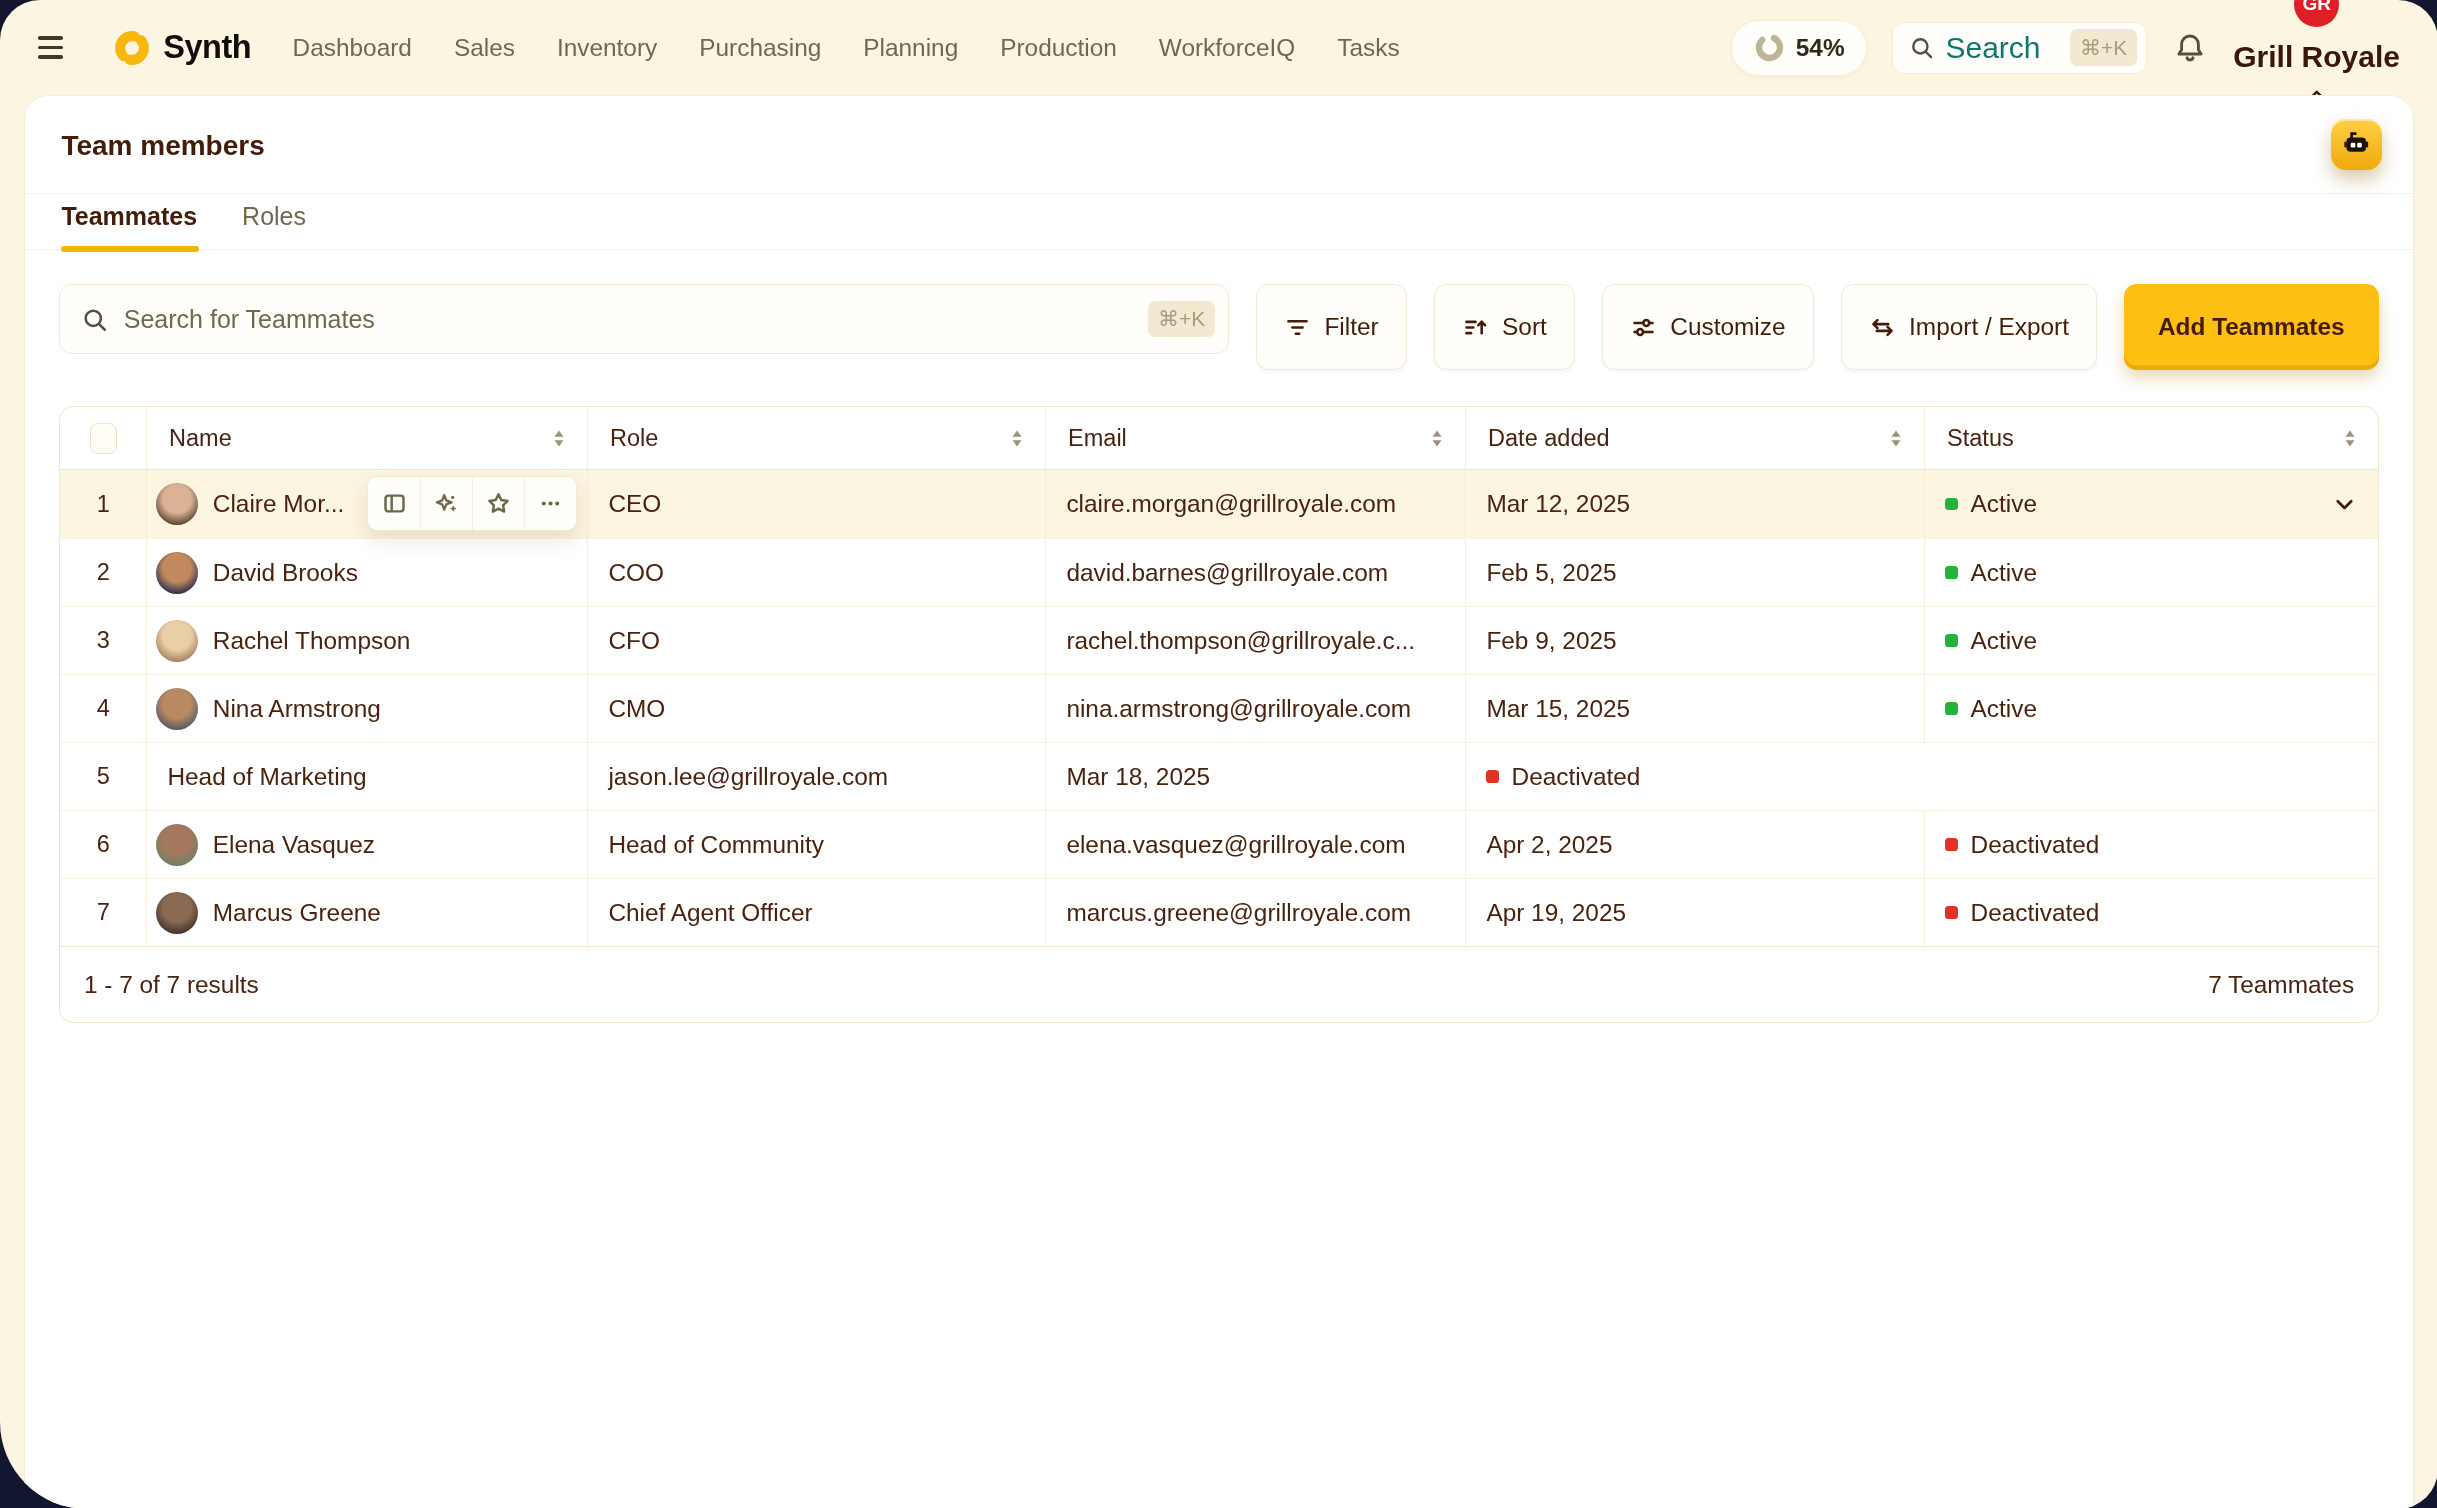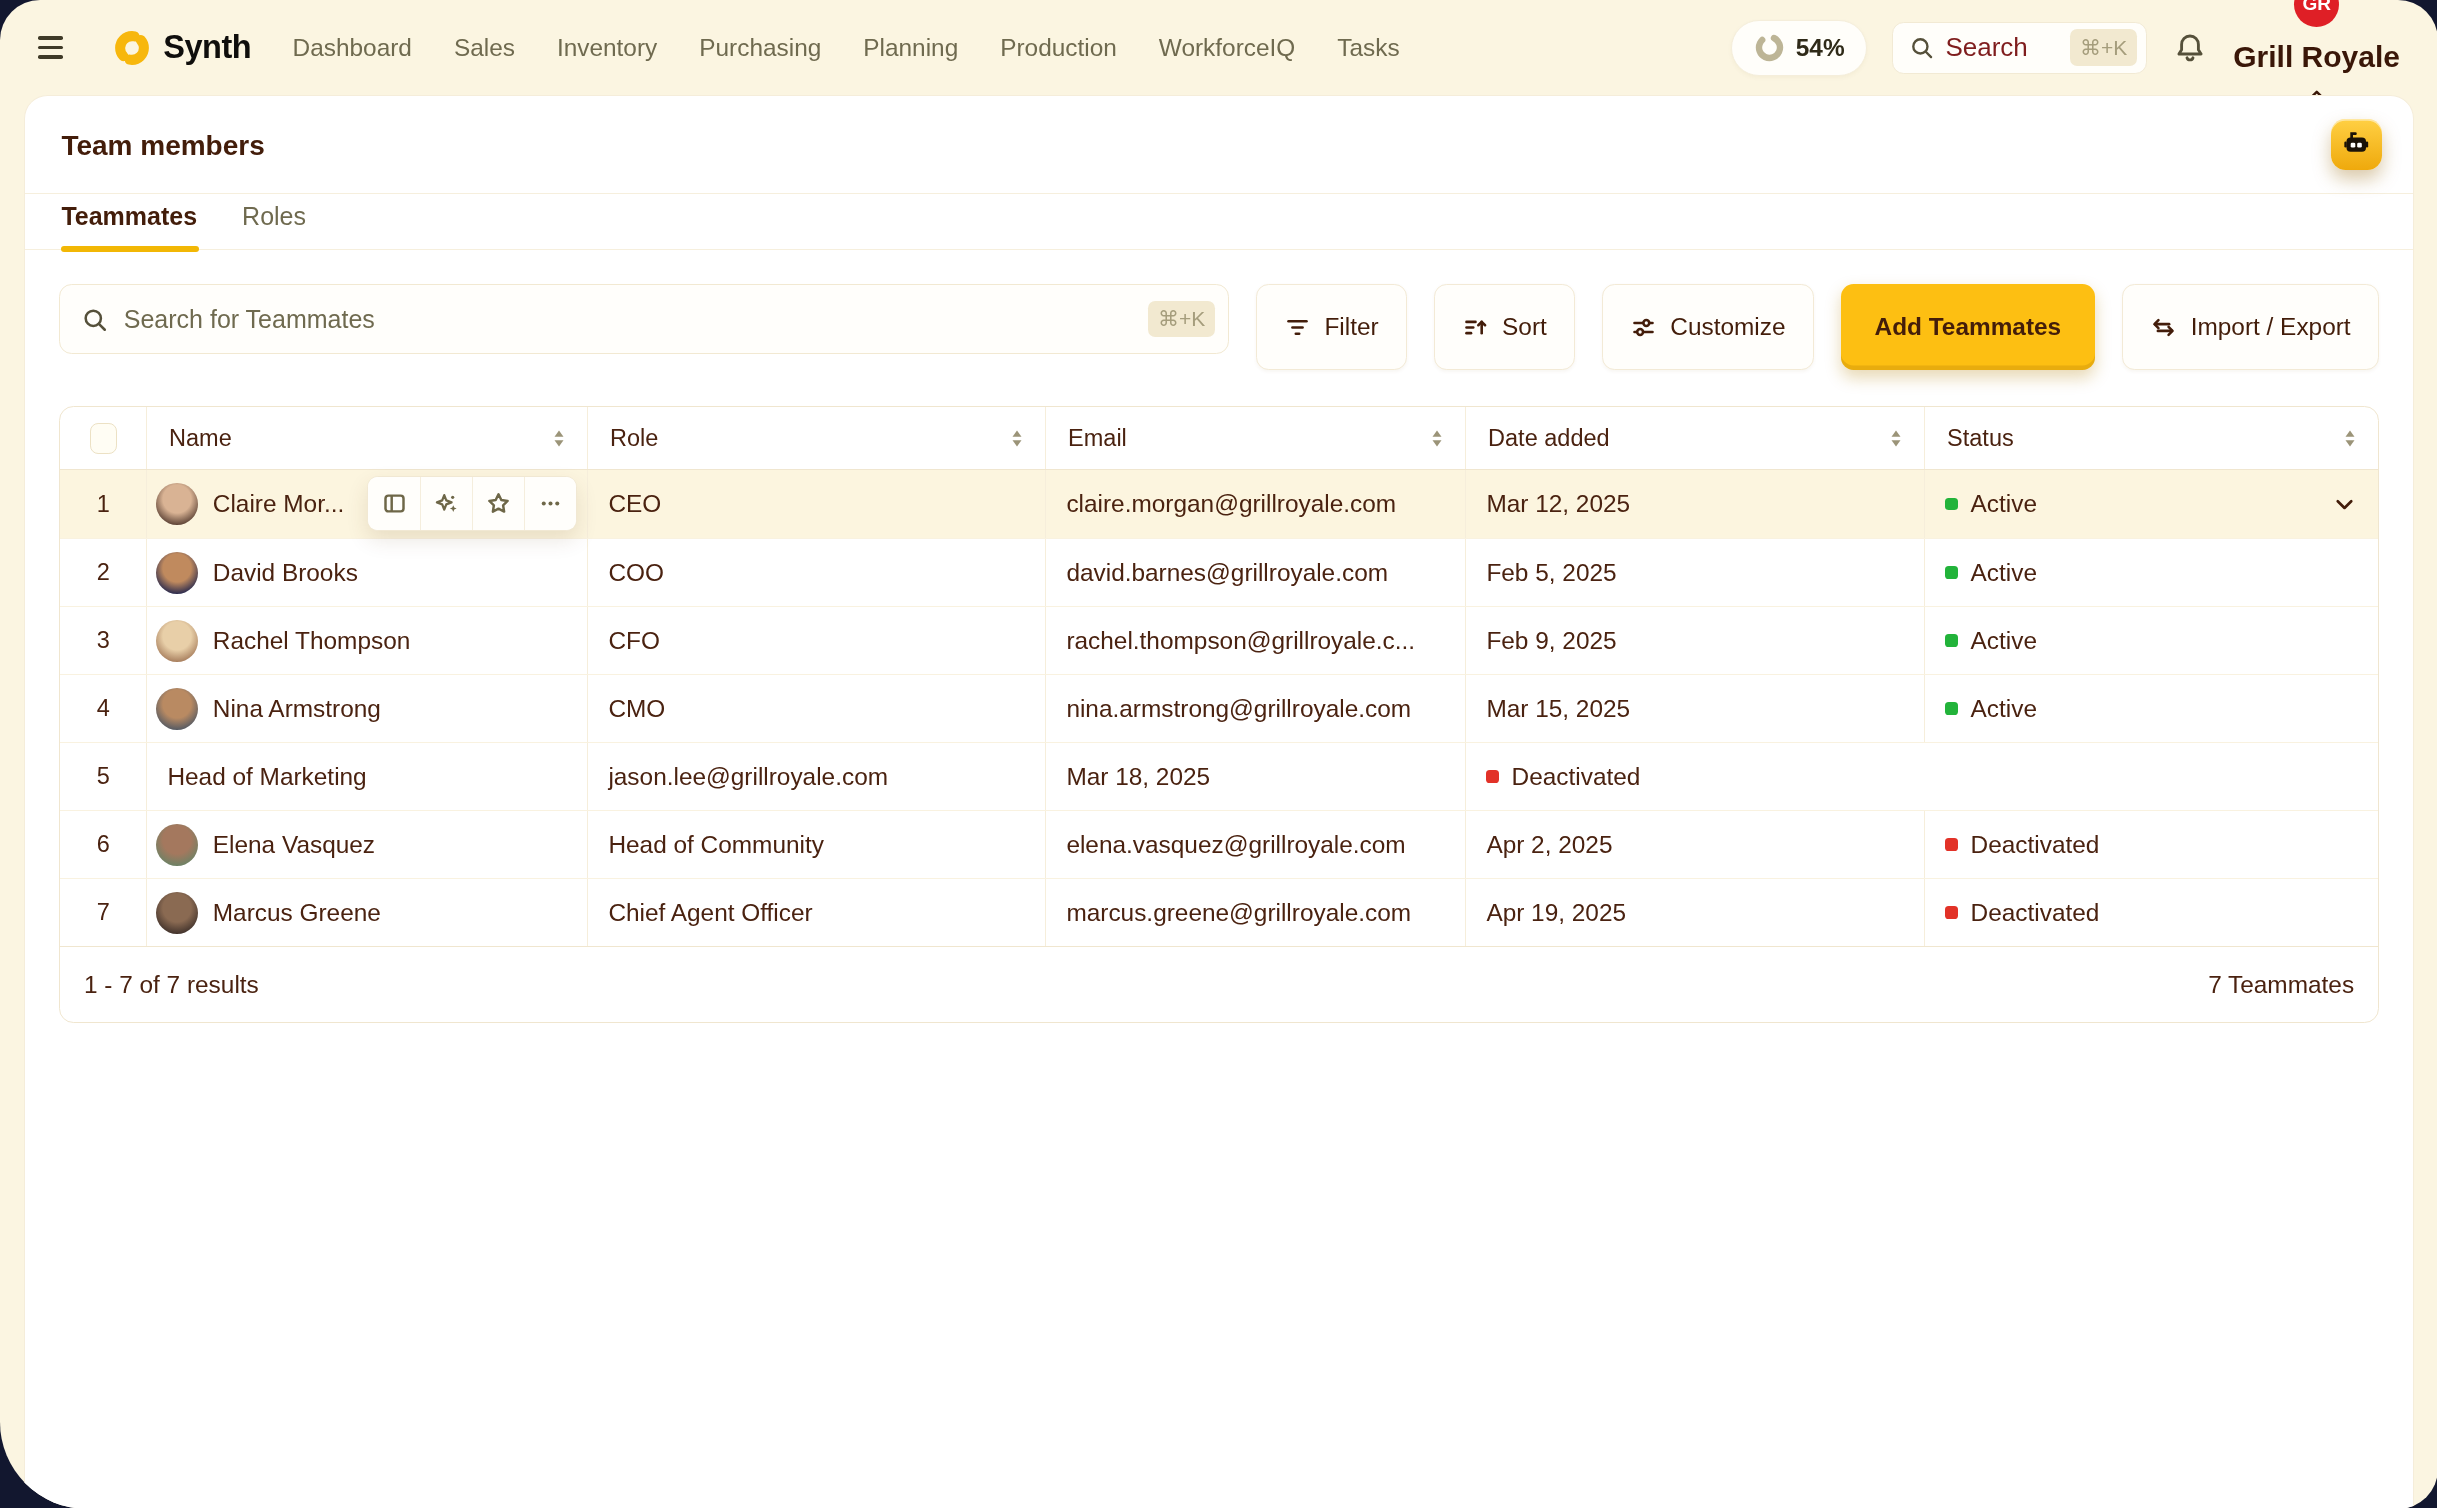--- a/index.html
+++ b/index.html
@@ -34,21 +34,21 @@
   .gauge-pill {
     background:#fffefa; border:1.8px solid #f5eedb; border-radius:902px;
     height:56px; padding:0 21.7px; display:flex; align-items:center; gap:10.8px;
     box-shadow:0 1.8px 4.5px rgba(120,90,20,.05);
   }
   .gauge-pill .pct { font-size:24.4px; font-weight:600; color:#2f2a18; }
   .nav-search {
     width:255px; height:52px; background:#fffefa; border:1.8px solid #f2ead4;
     border-radius:11.7px; display:flex; align-items:center; padding:0 9px 0 14.4px; gap:10.8px;
   }
-  .nav-search .ph { flex:1; font-size:26px; color:#7f1d1d; }
+  .nav-search .ph { flex:1; font-size:30px; color:#0f766e; }
   .kbd-chip {
     background:#f2e9d0; color:#a59d7c; font-size:21px; border-radius:7.2px;
     padding:6.3px 10px; white-space:nowrap;
   }
   .bell { width:36px; height:36px; cursor:pointer; }
   .account { display:flex; align-items:center; gap:12.6px; cursor:pointer;flex-direction:column; }
   .avatar-badge {
     width:45px; height:45px; border-radius:50%; background:#df1f26;
     color:#fff; font-size:19px; font-weight:700; display:flex; align-items:center; justify-content:center;
     letter-spacing:0;
@@ -259,34 +259,34 @@
             <svg width="27" height="27" viewBox="0 0 24 24" fill="none" stroke="#431d0a" stroke-width="2.3" stroke-linecap="round">
               <path d="M4 8h16"></path>
                 <circle cx="14.5" cy="8" r="2.6" fill="#fffefb"></circle>
               <path d="M4 16h16"></path>
                 <circle cx="9" cy="16" r="2.6" fill="#fffefb"></circle>
             </svg>
           </span>
           <span>Customize</span>
         </button>
 
-        <button class="btn btn-primary">
-          <span>Add Teammates</span>
-        </button>
-
         <button class="btn">
           <span>
             <svg width="27" height="27" viewBox="0 0 24 24" fill="none" stroke="#431d0a" stroke-width="2.3" stroke-linecap="round" stroke-linejoin="round">
               <path d="M7.5 5.5 4 9l3.5 3.5"></path>
                 <path d="M4.5 9H17"></path>
               <path d="M16.5 18.5 20 15l-3.5-3.5"></path>
                 <path d="M19.5 15H7"></path>
             </svg>
           </span>
           <span>Import / Export</span>
+        </button>
+
+        <button class="btn btn-primary">
+          <span>Add Teammates</span>
         </button>
       </div>
 
       <div class="table-wrap">
         <div class="thead t-grid" id="thead">
             <div class="check-cell">
               <span class="checkbox"></span>
             </div>
             <div class="th">
               <span class="th-label">Name</span>

